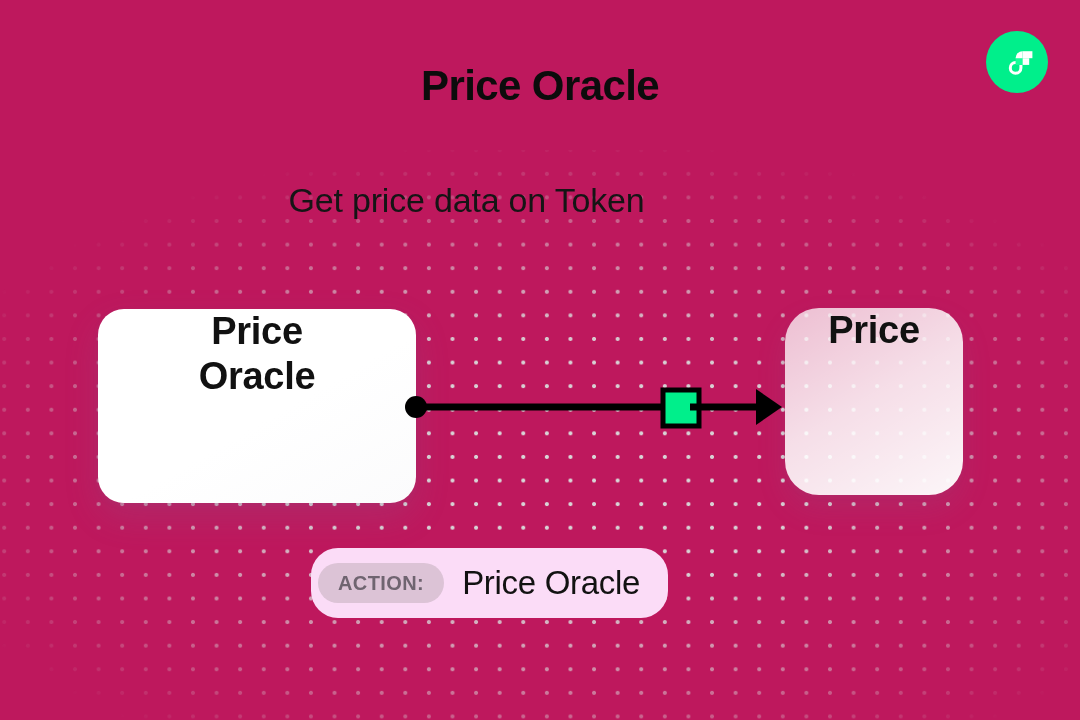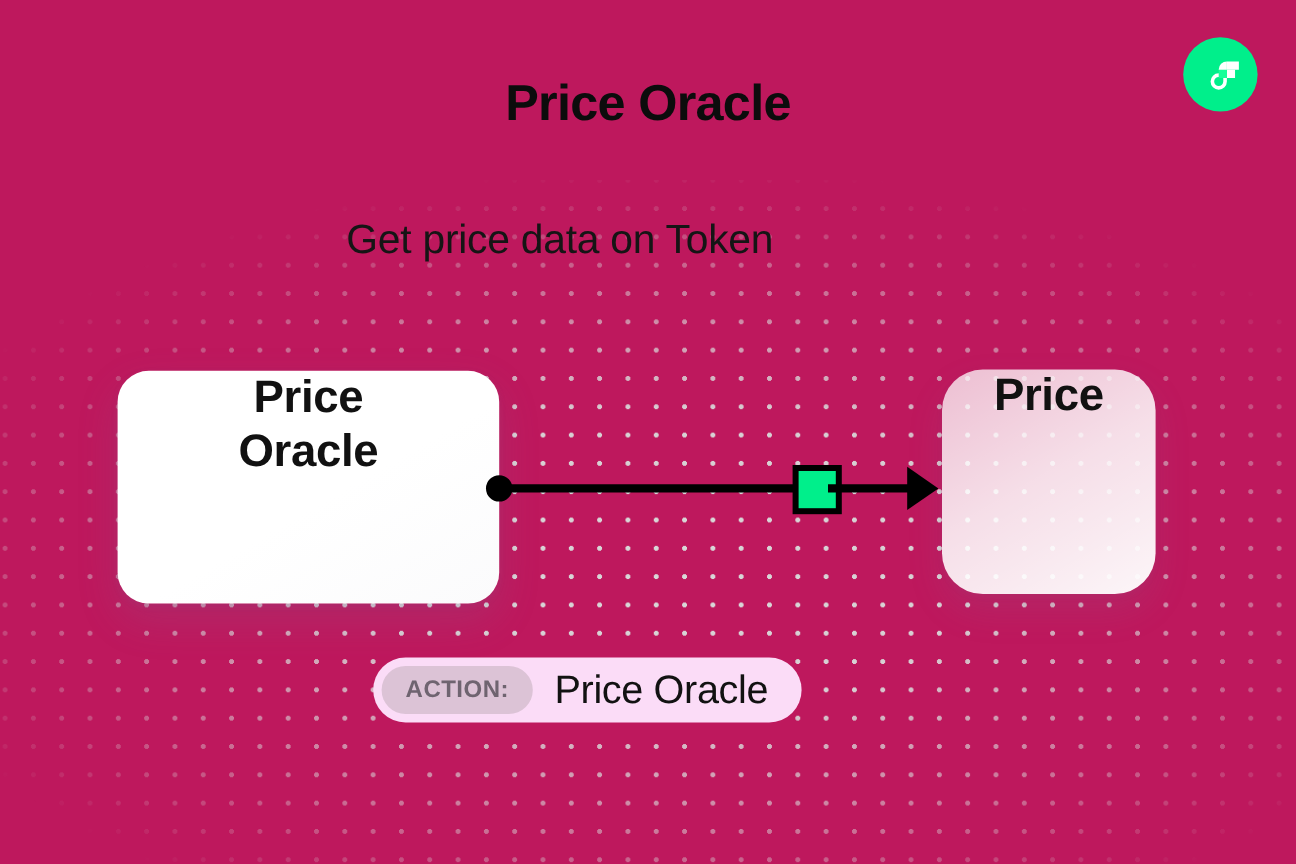--- a/index.html
+++ b/index.html
@@ -123,21 +123,21 @@
     width: 410px;
     height: 64px;
     pointer-events: none;
   }
 
   
   #action-badge {
     position: absolute;
     left: 311px;
     top: 548px;
-    height: 54px;
+    height: 70px;
     padding: 0 28px 0 7px;
     border-radius: 27px;
     background: #fbdcf7;
     display: flex;
     align-items: center;
     gap: 18px;
   }
   #action-badge-tag {
     height: 40px;
     padding: 0 20px;

